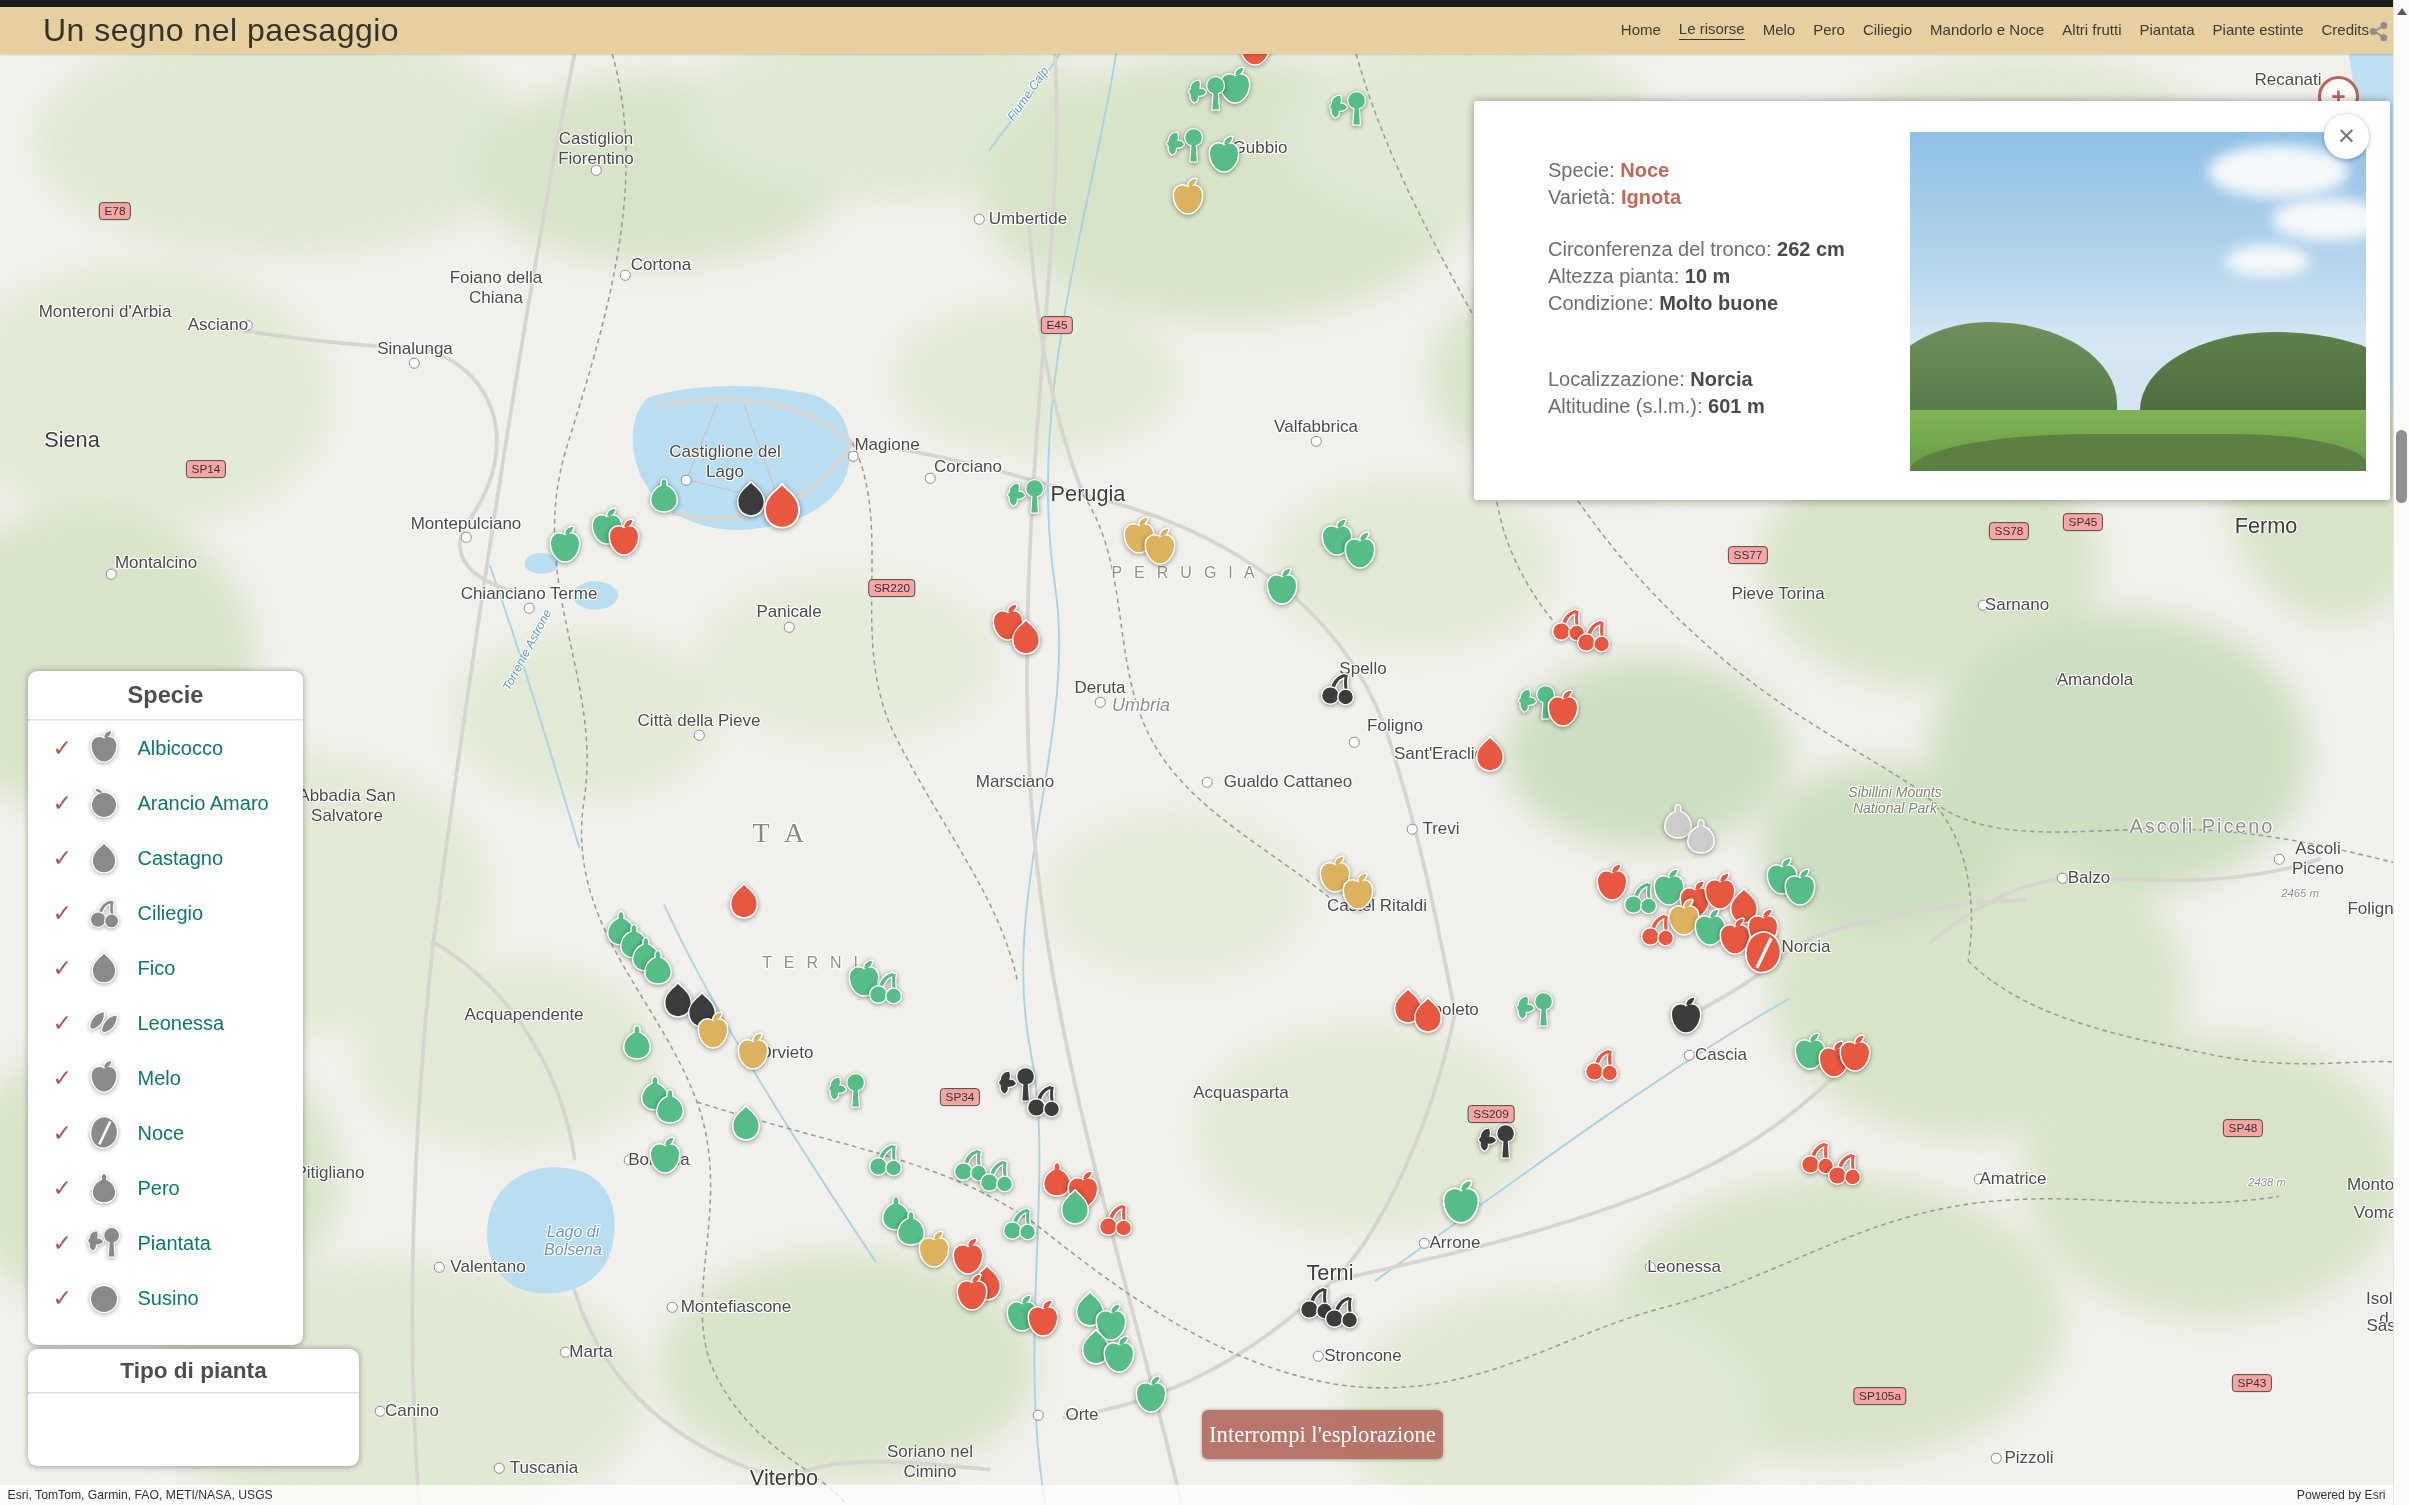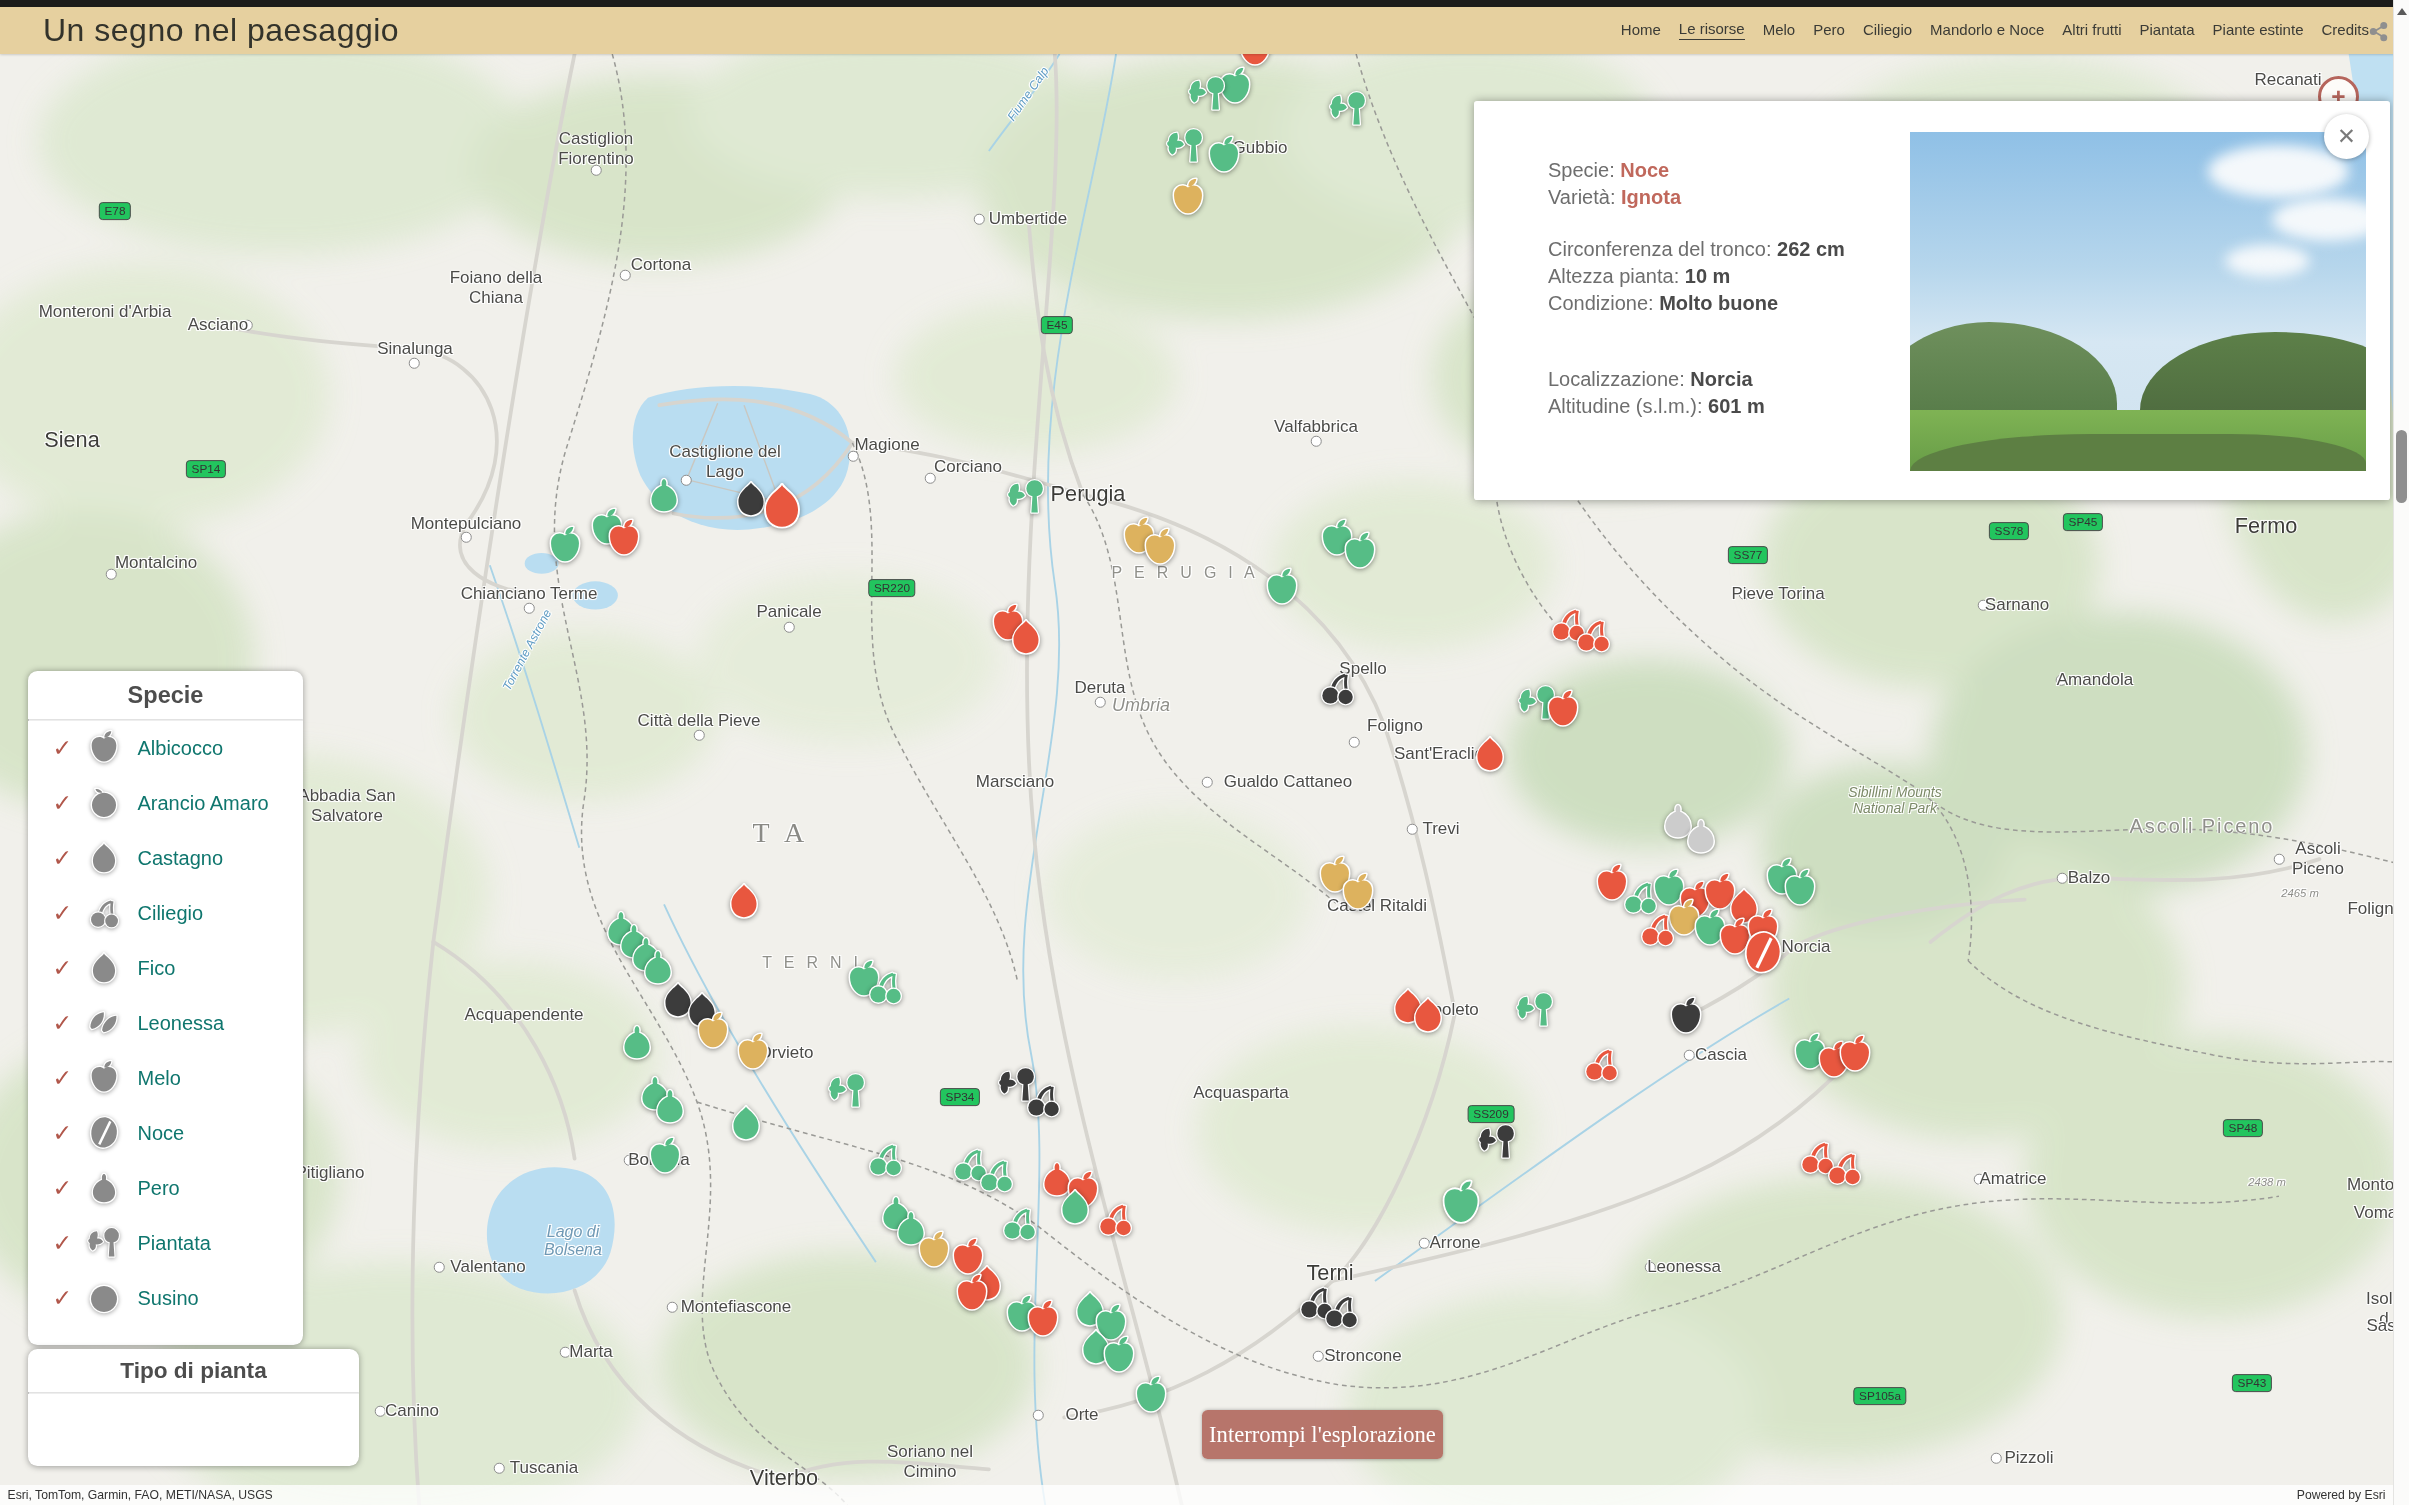--- a/index.html
+++ b/index.html
@@ -24,21 +24,21 @@
   .lbl.big{font-size:21.7px;color:#3c3c38;}
   .lbl.area-italic{font-style:italic;font-size:18px;color:#8f8f8a;}
   .lbl.spread{font-size:16px;color:#90908a;letter-spacing:3.8px;}
   .lbl.letter{font-family:"Liberation Serif",serif;font-size:28px;color:#8a8a85;}
   .lbl.areabig{font-size:20px;color:#8f8f8a;letter-spacing:1.9px;}
   .lbl.park{font-style:italic;font-size:14px;color:#7c8a68;}
   .lbl.water{font-style:italic;font-size:16px;color:#6f99b5;}
   .lbl.elev{font-style:italic;font-size:11.3px;color:#8d8d88;}
   .lbl.river{font-style:italic;font-size:12.2px;color:#5f9cc4;}
   .shield{position:absolute;transform:translate(-50%,-50%);font-size:11.8px;color:#333;
-          background:#22c55e;border:1.5px solid #4a4a4a;border-radius:3.8px;padding:0.9px 4.7px;
+          background:#fca5a5;border:1.5px solid #4a4a4a;border-radius:3.8px;padding:0.9px 4.7px;
           z-index:6;white-space:nowrap;}
   .towndot{position:absolute;width:8.5px;height:8.5px;border-radius:50%;background:#fff;
            border:1.9px solid #8c8c8c;transform:translate(-50%,-50%);z-index:5;}
   .marker{position:absolute;transform:translate(-50%,-50%);z-index:8;
           filter:drop-shadow(0 1.9px 2.4px rgba(0,0,0,.42));cursor:pointer;}
   
   .panel{position:absolute;background:#fff;border-radius:9.4px;box-shadow:0 0.9px 6.6px rgba(0,0,0,.35);z-index:20;}
   #panel-specie{left:28px;top:671px;width:275px;height:674px;}
   #panel-tipo{left:28px;top:1349px;width:331px;height:117px;}
   .panel-title{font-size:23.5px;font-weight:bold;color:#4d4d4d;text-align:center;padding-top:11.3px;padding-bottom:9.4px;}

